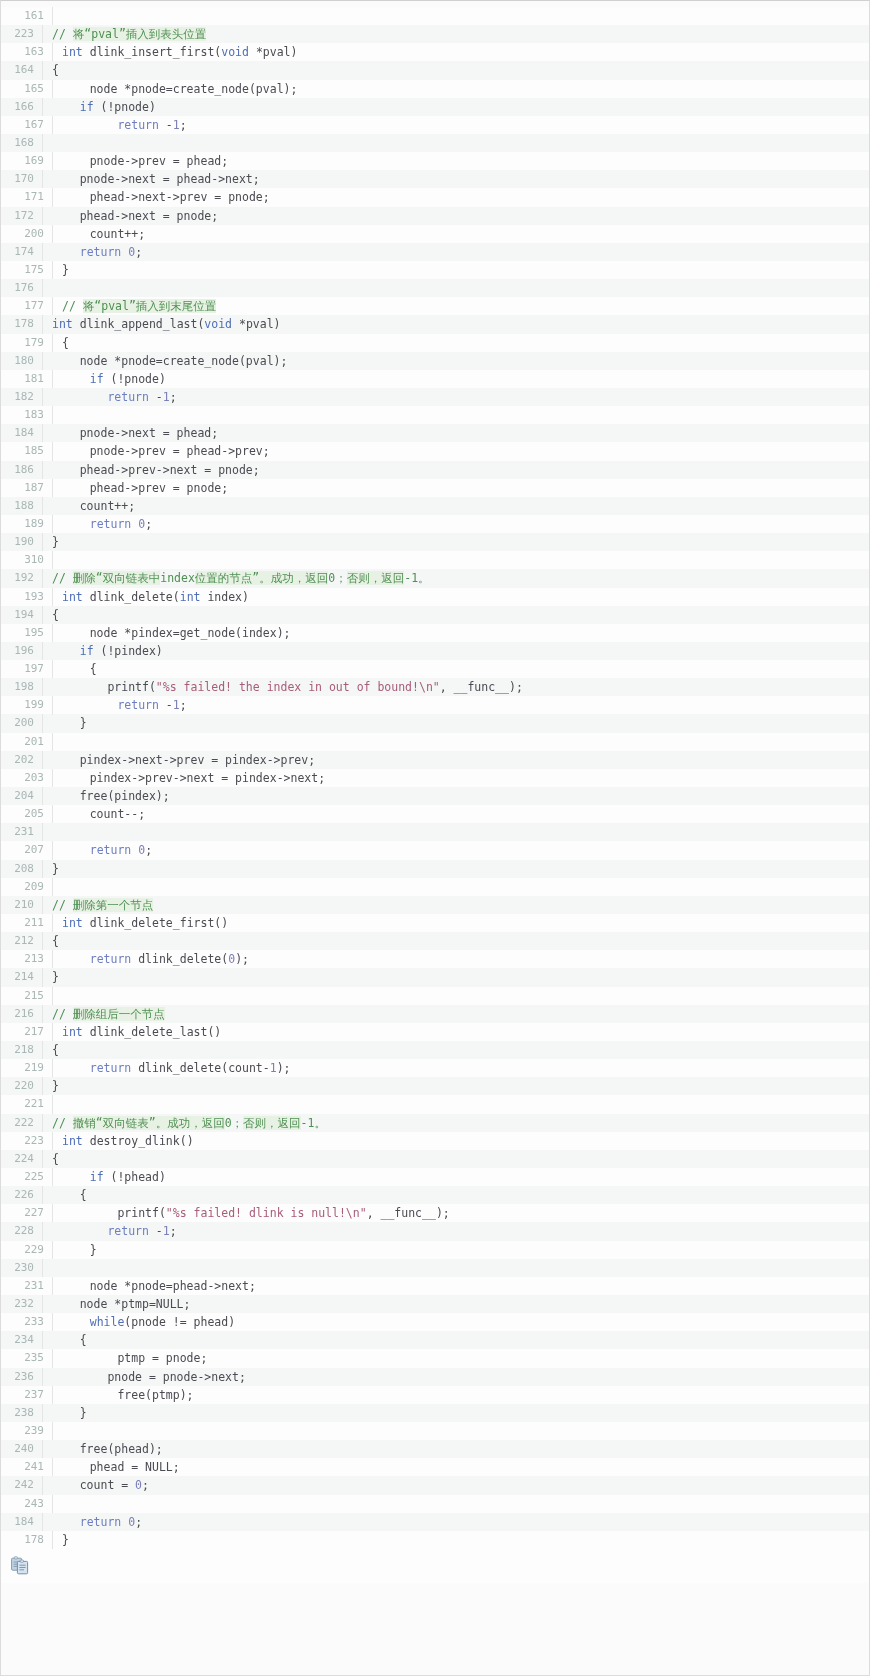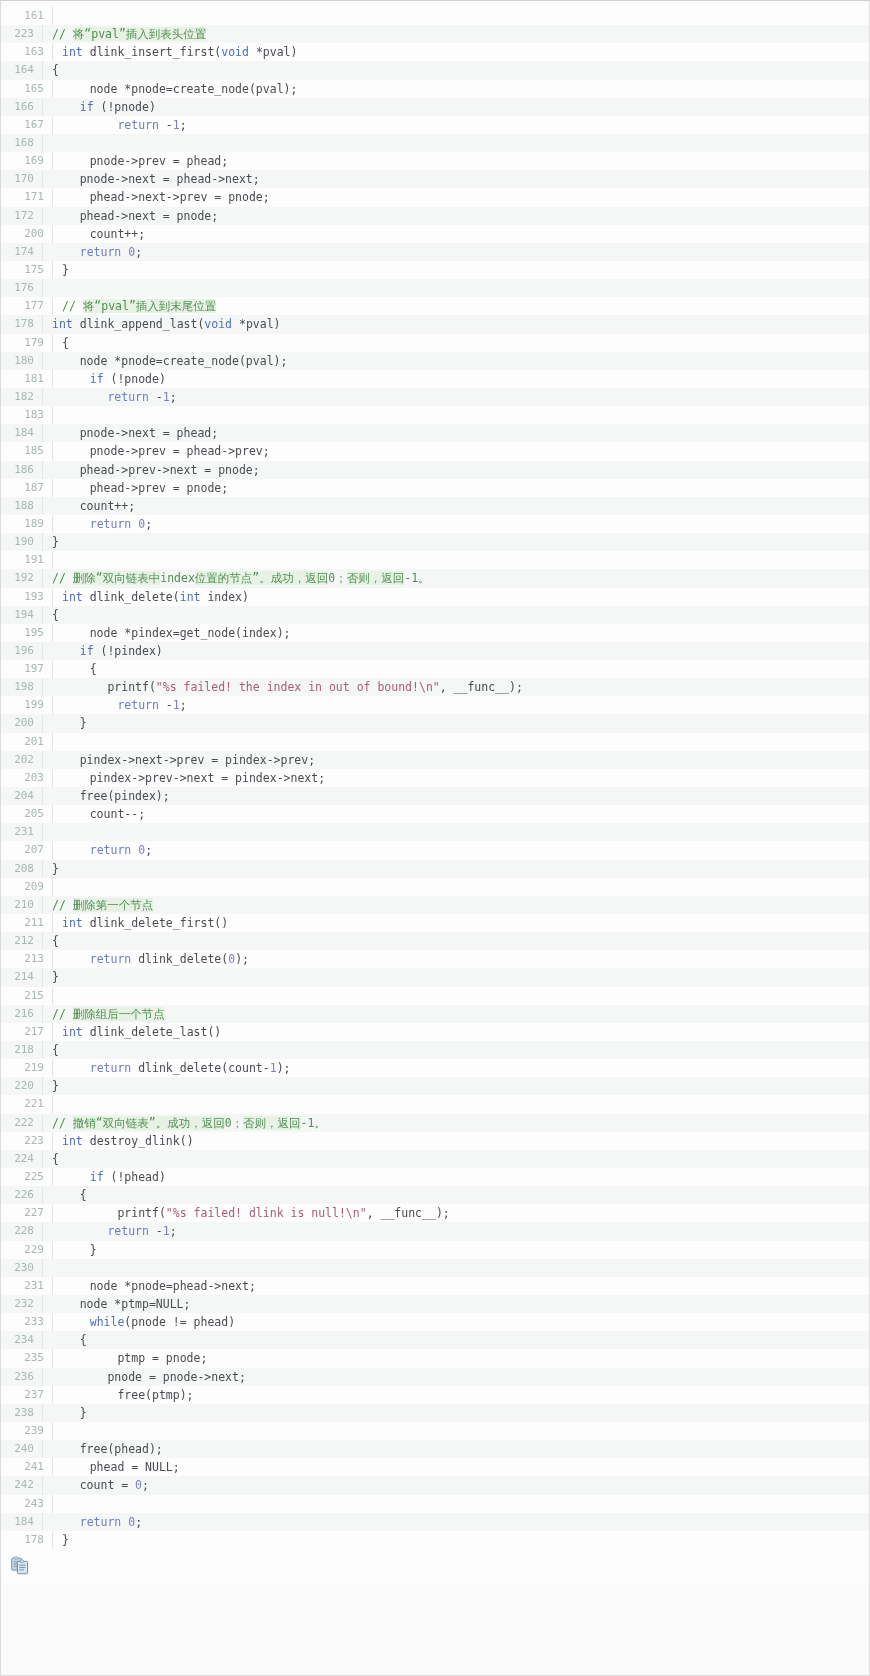--- a/index.html
+++ b/index.html
@@ -115,21 +115,21 @@
       <div class="code-line odd"><span class="ln">181</span><span class="lc"><span class="t-plain">    </span><span class="t-kw">if</span><span class="t-plain"> (!pnode)</span></span></div>
       <div class="code-line even"><span class="ln">182</span><span class="lc"><span class="t-plain">        </span><span class="t-ret">return</span><span class="t-plain"> -</span><span class="t-num">1</span><span class="t-plain">;</span></span></div>
       <div class="code-line odd"><span class="ln">183</span><span class="lc">&nbsp;</span></div>
       <div class="code-line even"><span class="ln">184</span><span class="lc"><span class="t-plain">    pnode-&gt;next = phead;</span></span></div>
       <div class="code-line odd"><span class="ln">185</span><span class="lc"><span class="t-plain">    pnode-&gt;prev = phead-&gt;prev;</span></span></div>
       <div class="code-line even"><span class="ln">186</span><span class="lc"><span class="t-plain">    phead-&gt;prev-&gt;next = pnode;</span></span></div>
       <div class="code-line odd"><span class="ln">187</span><span class="lc"><span class="t-plain">    phead-&gt;prev = pnode;</span></span></div>
       <div class="code-line even"><span class="ln">188</span><span class="lc"><span class="t-plain">    count++;</span></span></div>
       <div class="code-line odd"><span class="ln">189</span><span class="lc"><span class="t-plain">    </span><span class="t-ret">return</span><span class="t-plain"> </span><span class="t-num">0</span><span class="t-plain">;</span></span></div>
       <div class="code-line even"><span class="ln">190</span><span class="lc"><span class="t-plain">}</span></span></div>
-      <div class="code-line odd"><span class="ln">191</span><span class="lc">&nbsp;</span></div>
+      <div class="code-line odd"><span class="ln">310</span><span class="lc">&nbsp;</span></div>
       <div class="code-line even"><span class="ln">192</span><span class="lc"><span class="t-com">// </span><span class="t-comcn">删除“双向链表中</span><span class="t-com">index</span><span class="t-comcn">位置的节点”。成功，</span><span class="t-comcn">返回</span><span class="t-com">0</span><span class="t-com">；</span><span class="t-comcn">否则，返回</span><span class="t-com">-1。</span></span></div>
       <div class="code-line odd"><span class="ln">193</span><span class="lc"><span class="t-kw">int</span><span class="t-plain"> dlink_delete(</span><span class="t-kw">int</span><span class="t-plain"> index)</span></span></div>
       <div class="code-line even"><span class="ln">194</span><span class="lc"><span class="t-plain">{</span></span></div>
       <div class="code-line odd"><span class="ln">195</span><span class="lc"><span class="t-plain">    node *pindex=get_node(index);</span></span></div>
       <div class="code-line even"><span class="ln">196</span><span class="lc"><span class="t-plain">    </span><span class="t-kw">if</span><span class="t-plain"> (!pindex)</span></span></div>
       <div class="code-line odd"><span class="ln">197</span><span class="lc"><span class="t-plain">    {</span></span></div>
       <div class="code-line even"><span class="ln">198</span><span class="lc"><span class="t-plain">        printf(</span><span class="t-str">"%s failed! the index in out of bound!\n"</span><span class="t-plain">, __func__);</span></span></div>
       <div class="code-line odd"><span class="ln">199</span><span class="lc"><span class="t-plain">        </span><span class="t-ret">return</span><span class="t-plain"> -</span><span class="t-num">1</span><span class="t-plain">;</span></span></div>
       <div class="code-line even"><span class="ln">200</span><span class="lc"><span class="t-plain">    }</span></span></div>
       <div class="code-line odd"><span class="ln">201</span><span class="lc">&nbsp;</span></div>

